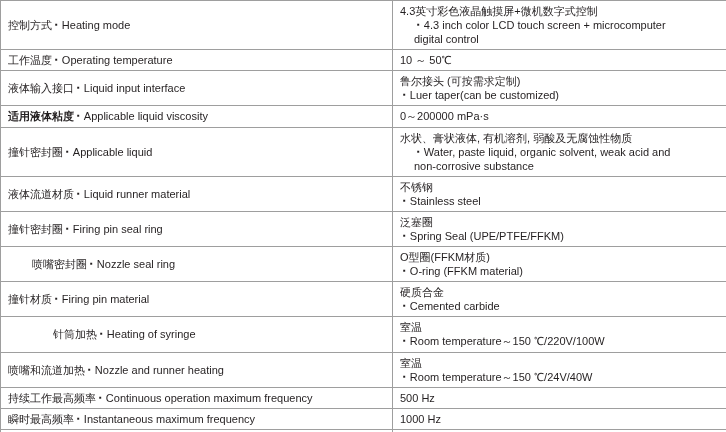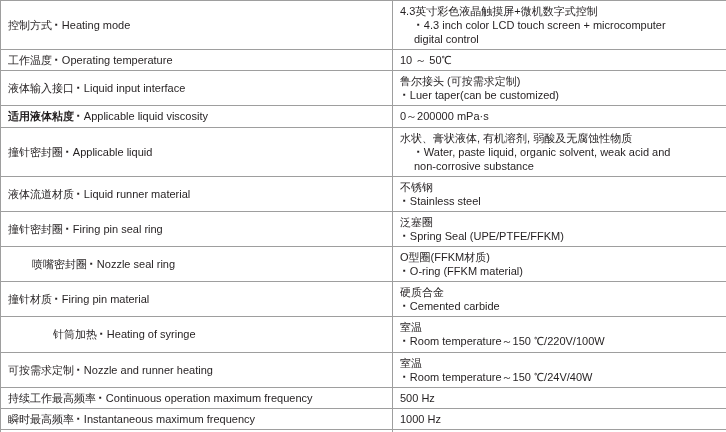--- a/index.html
+++ b/index.html
@@ -103,21 +103,21 @@
       </tr>
       <tr>
         <td class="label"><span class="line nobullet" style="display: inline;">撞针材质</span><span class="bullet" style="display: inline;">Firing pin material</span></td>
         <td class="value"><span class="line nobullet">硬质合金</span><span class="line bullet" style="display: inline;">Cemented carbide</span></td>
       </tr>
       <tr>
         <td class="label"><span class="line nobullet" style="display: inline; margin-left: 45px;">针筒加热</span><span class="bullet" style="display: inline;">Heating of syringe</span></td>
         <td class="value"><span class="line nobullet">室温</span><span class="line bullet" style="display: inline;">Room temperature～150 ℃/220V/100W</span></td>
       </tr>
       <tr>
-        <td class="label"><span class="line nobullet" style="display: inline;">可按需求定制</span><span class="bullet" style="display: inline;">Nozzle and runner heating</span></td>
+        <td class="label"><span class="line nobullet" style="display: inline;">喷嘴和流道加热</span><span class="bullet" style="display: inline;">Nozzle and runner heating</span></td>
         <td class="value"><span class="line nobullet">室温</span><span class="line bullet" style="display: inline;">Room temperature～150 ℃/24V/40W</span></td>
       </tr>
       <tr>
         <td class="label"><span class="line nobullet" style="display: inline;">持续工作最高频率</span><span class="bullet" style="display: inline;">Continuous operation maximum frequency</span></td>
         <td class="value">
           <span class="line nobullet">500 Hz</span>
         </td>
       </tr>
       <tr>
         <td class="label"><span class="line nobullet" style="display: inline;">瞬时最高频率</span><span class="bullet" style="display: inline;">Instantaneous maximum frequency</span></td>

